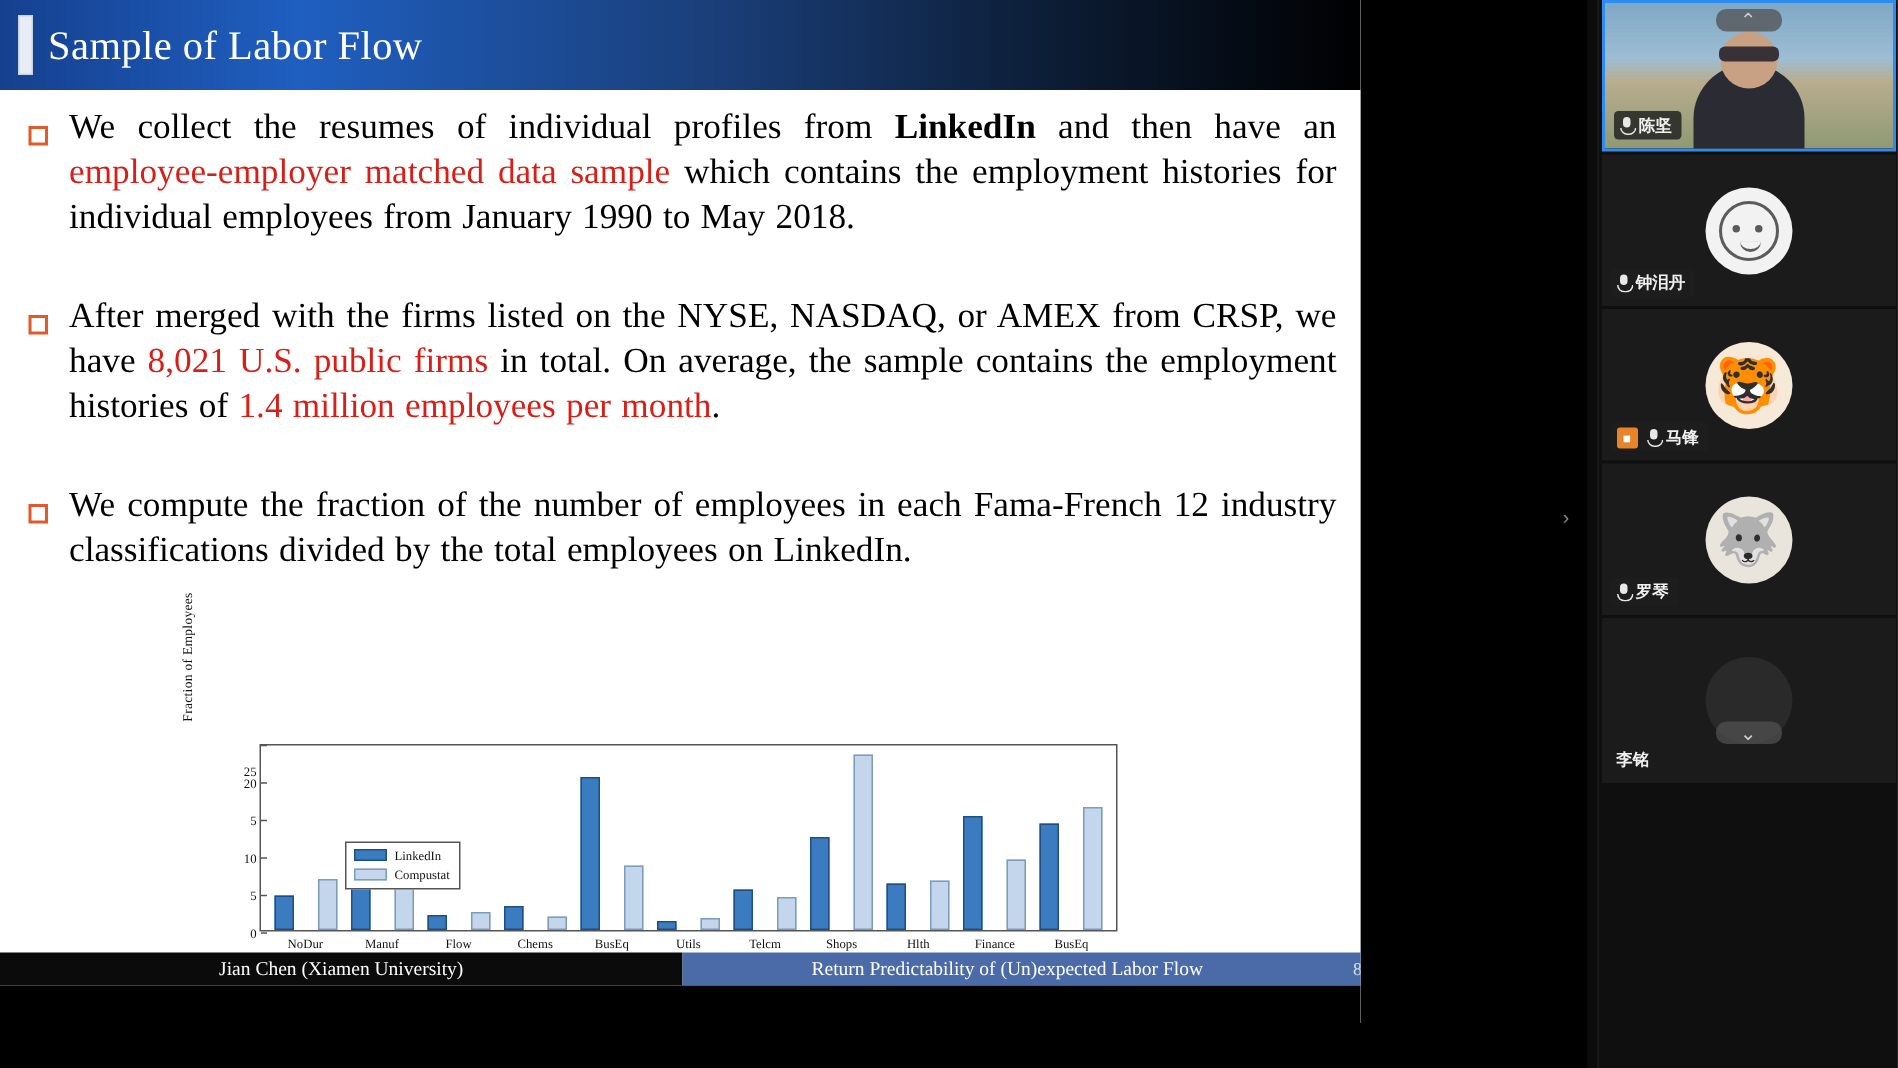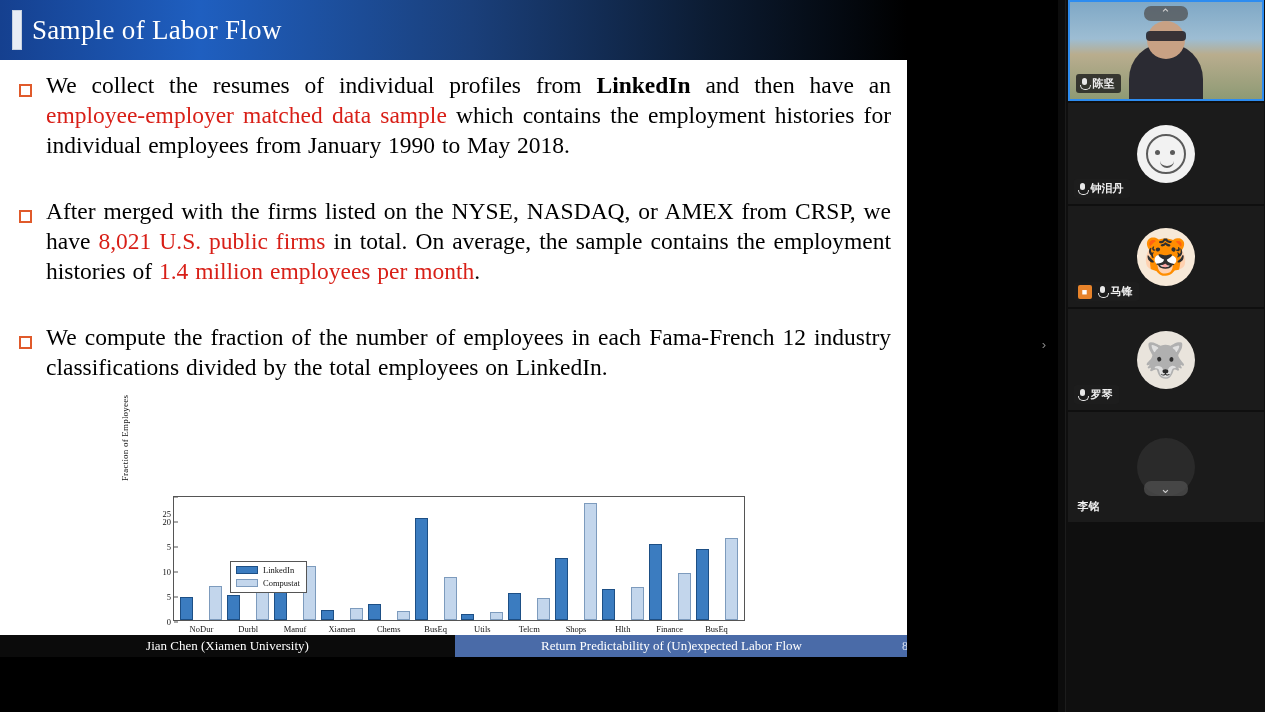--- a/index.html
+++ b/index.html
@@ -403,33 +403,28 @@
         <div class="chart-wrap">
           <div class="chart-ylabel">Fraction of Employees</div>
           <div class="chart-frame">
             <div class="bars">
                 <div class="cat">
                   <div class="bar linkedin" style="height: 23px;"></div>
                   <div class="bar compustat" style="height: 34.5px;"></div>
                   <span class="xtick">NoDur</span>
                 </div>
                 <div class="cat">
-                  <div class="bar linkedin" style="height: 25px;"></div>
-                  <div class="bar compustat" style="height: 33.5px;"></div>
-                  <span class="xtick">Durbl</span>
-                </div>
-                <div class="cat">
                   <div class="bar linkedin" style="height: 45.5px;"></div>
                   <div class="bar compustat" style="height: 54px;"></div>
                   <span class="xtick">Manuf</span>
                 </div>
                 <div class="cat">
                   <div class="bar linkedin" style="height: 10.5px;"></div>
                   <div class="bar compustat" style="height: 12px;"></div>
-                  <span class="xtick">Xiamen</span>
+                  <span class="xtick">Flow</span>
                 </div>
                 <div class="cat">
                   <div class="bar linkedin" style="height: 16.5px;"></div>
                   <div class="bar compustat" style="height: 9.5px;"></div>
                   <span class="xtick">Chems</span>
                 </div>
                 <div class="cat">
                   <div class="bar linkedin" style="height: 102.5px;"></div>
                   <div class="bar compustat" style="height: 43px;"></div>
                   <span class="xtick">BusEq</span>

